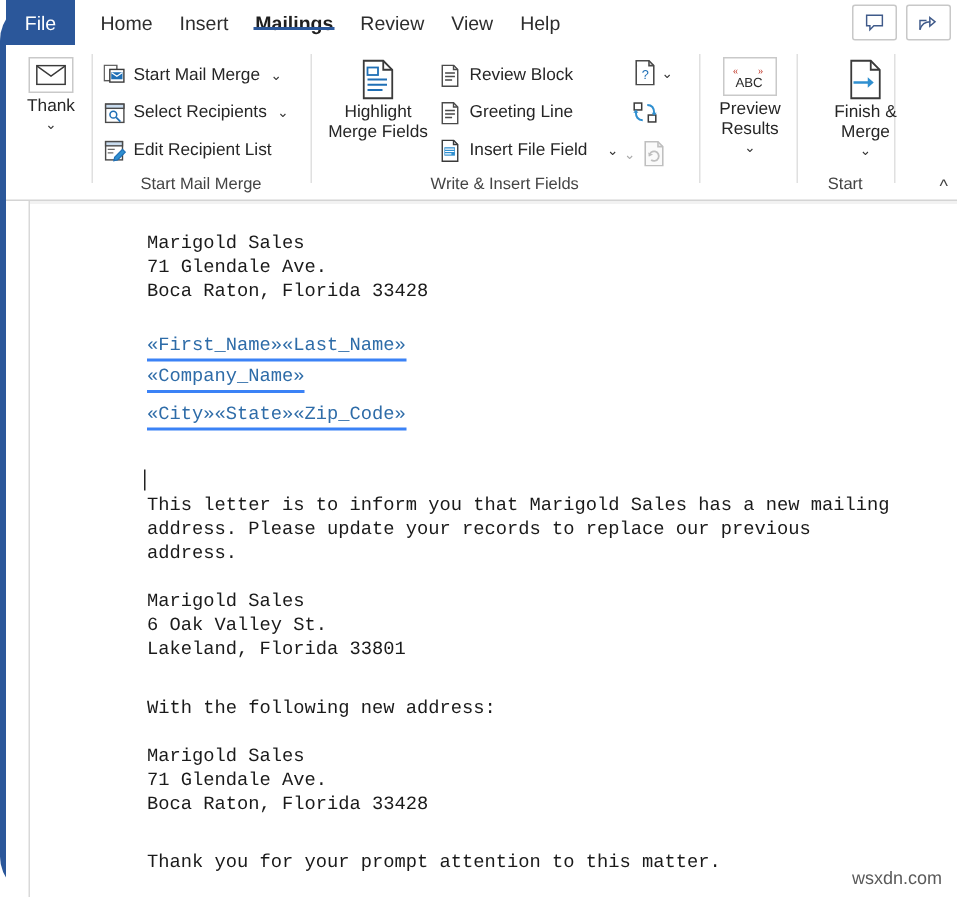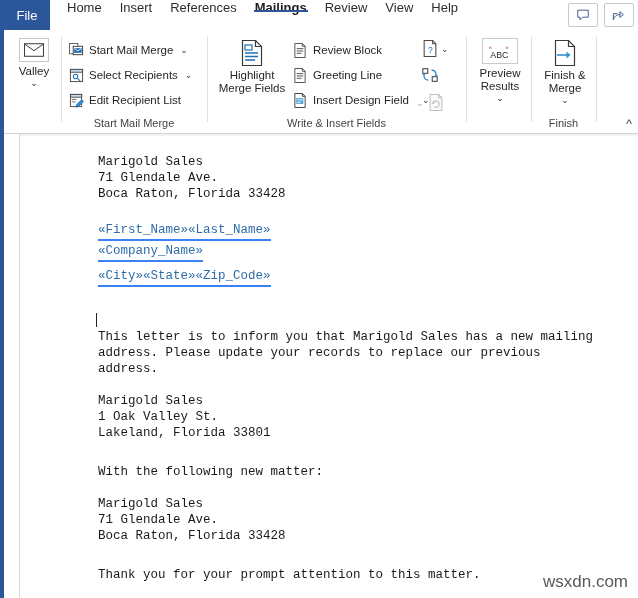--- a/index.html
+++ b/index.html
@@ -8,39 +8,40 @@
     width: 638px; height: 598px;
     background: #ffffff;
     font-family: "Liberation Sans", sans-serif;
     overflow: hidden;
   }
   #app {
     position: relative;
     width: 638px; height: 598px;
     background: #e5e5e5;
     border-left: 4px solid #2b579a;
+    border-radius: 27px;
   }
 
   
   .tabbar {
     position: absolute; left: 0; top: 0;
     width: 634px; height: 30px;
     background: #ffffff;
     display: flex; align-items: stretch;
   }
   .file-tab {
     width: 46px; height: 30px;
     background: #2b579a;
     color: #ffffff;
     font-size: 13px;
     display: flex; align-items: center; justify-content: center;
     cursor: pointer;
   }
   .tabs {
-    display: flex; align-items: flex-start;
+    display: flex; align-items: center;
     padding-left: 8px;
   }
   .tab {
     position: relative;
     padding: 0 9px;
     font-size: 13px;
     color: #2d2d2d;
     display: flex; align-items: center;
     cursor: pointer;
     white-space: nowrap;
@@ -164,44 +165,41 @@
     white-space: pre;
   }
   .greet { color: #4a7ebb; position: relative; }
   .caret {
     position: absolute; left: -2px; top: 0px;
     width: 1px; height: 14px; background: #222;
   }
 
   .watermark {
     position: absolute; right: 10px; bottom: 6px;
-    font-size: 17px; color: #5a5a5a;
+    font-size: 12px; color: #5a5a5a;
     font-family: "Liberation Sans", sans-serif;
     margin-top: 36px;
   }
 </style>
 </head>
 <body>
 
 <div id="app">
 
   <div class="tabbar">
     <div class="file-tab">
       <span>File</span>
     </div>
     <div class="tabs">
       <div class="tab">
           <span>Home</span>
         </div>
       <div class="tab">
           <span>Insert</span>
         </div>
-      <div class="tab">
-          <span>References</span>
-        </div>
       <div class="tab active">
           <span>Mailings</span>
         </div>
       <div class="tab">
           <span>Review</span>
         </div>
       <div class="tab">
           <span>View</span>
         </div>
       <div class="tab">
@@ -234,21 +232,21 @@
       <div class="grp-sep" style="left:527px;"></div>
       <div class="grp-sep" style="left:592px;"></div>
 
       <div class="bigbtn" style="left:8px; top:8px; width:44px;">
         <span class="bicon">
           <svg width="20" height="14" viewBox="0 0 22 15">
             <rect x="0.6" y="0.6" width="20.8" height="13.8" fill="#fff" stroke="#3a3a3a" stroke-width="1.1"></rect>
             <path d="M0.8 1l10.2 7.3L21.2 1" fill="none" stroke="#3a3a3a" stroke-width="1.1"></path>
           </svg>
         </span>
-        <span class="blabel">Valley</span>
+        <span class="blabel">Thank</span>
         <span class="chev">⌄</span>
       </div>
 
       <div class="smbtn" style="left:64px; top:12px;">
         <span class="sicon">
           <svg width="15" height="15" viewBox="0 0 16 16">
             <rect x="0.5" y="0.5" width="9" height="11" fill="#fff" stroke="#5a5a5a" stroke-width="1"></rect>
             <rect x="4.5" y="3.5" width="10" height="9" fill="#fff" stroke="#3a3a3a" stroke-width="1"></rect>
             <rect x="5.5" y="5.5" width="8" height="5" fill="#1f6fb5"></rect>
             <path d="M5.8 5.8l3.7 2.6 3.7-2.6" fill="none" stroke="#fff" stroke-width="0.9"></path>
@@ -322,21 +320,21 @@
 
       <div class="smbtn" style="left:288px; top:62px;">
         <span class="sicon">
           <svg width="14" height="15" viewBox="0 0 14 16">
             <path d="M1.5 0.5h8l3 3v12h-11z" fill="#fff" stroke="#3a3a3a" stroke-width="1"></path>
             <path d="M9.5 0.5v3h3" fill="none" stroke="#3a3a3a" stroke-width="1"></path>
             <rect x="3" y="5.5" width="7.5" height="6" fill="#2f8fd0"></rect>
             <path d="M3.5 6.8h6.5M3.5 8.5h6.5M3.5 10.2h4.5" stroke="#fff" stroke-width="0.8"></path>
           </svg>
         </span>
-        <span>Insert Design Field</span>
+        <span>Insert File Field</span>
         <span class="dd" style="margin-left:8px;">⌄</span>
       </div>
 
       <div class="iconbtn" style="left:418px; top:10px;">
         <svg width="16" height="17" viewBox="0 0 14 16">
           <path d="M1.5 0.5h8l3 3v12h-11z" fill="#fff" stroke="#4a4a4a" stroke-width="1"></path>
           <path d="M9.5 0.5v3h3" fill="none" stroke="#4a4a4a" stroke-width="1"></path>
           <text x="5" y="12" font-size="8" fill="#1f6fb5" font-family="Liberation Sans, sans-serif">?</text>
         </svg>
         <span class="dd" style="margin-left:3px;font-size:9px;color:#333;">⌄</span>
@@ -371,35 +369,35 @@
             <text x="4" y="10" font-size="8" fill="#c0392b" font-family="Liberation Serif, serif">«</text>
             <text x="23" y="10" font-size="8" fill="#c0392b" font-family="Liberation Serif, serif">»</text>
             <text x="6" y="20" font-size="10" fill="#2a2a2a" font-family="Liberation Sans, sans-serif">ABC</text>
           </svg>
         </span>
         <span class="blabel" style="white-space:pre-line;">Preview
 Results</span>
         <span class="chev">⌄</span>
       </div>
 
-      <div class="bigbtn" style="left:535px; top:8px; width:52px;">
+      <div class="bigbtn" style="left:547px; top:8px; width:52px;">
         <span style="width:34px;height:30px;display:flex;align-items:center;justify-content:center;margin-bottom:1px;">
           <svg width="24" height="28" viewBox="0 0 24 28">
             <path d="M2.5 1.5h13l6 6v19h-19z" fill="#fff" stroke="#3a3a3a" stroke-width="1.2"></path>
             <path d="M15.5 1.5v6h6" fill="none" stroke="#3a3a3a" stroke-width="1.2"></path>
             <path d="M4 16h12" stroke="#2f8fd0" stroke-width="1.6"></path>
             <path d="M13.5 12.5l4 3.5-4 3.5z" fill="#2f8fd0"></path>
           </svg>
         </span>
         <span class="blabel" style="white-space:pre-line;">Finish &amp;
 Merge</span>
         <span class="chev">⌄</span>
       </div>
 
-      <div class="grp-label" style="left:527px; width:65px;">Finish</div>
+      <div class="grp-label" style="left:527px; width:65px;">Start</div>
 
       <div class="collapse">^</div>
     </div>
   </div>
 
   <div class="docarea">
     <div class="doc-top-shadow"></div>
     <div class="page-edge"></div>
 
     <div class="content">
@@ -425,27 +423,27 @@
       </div>
 
       <div class="gap-s"></div>
 
       <div class="blk" style="width:500px;">This letter is to inform you that Marigold Sales has a new mailing address. Please update your records to replace our previous address.</div>
 
       <div class="gap-s"></div>
 
       <div class="blk">
         <div class="ln">Marigold Sales</div>
-        <div class="ln">1 Oak Valley St.</div>
+        <div class="ln">6 Oak Valley St.</div>
         <div class="ln">Lakeland, Florida 33801</div>
       </div>
 
       <div style="height:23px;"></div>
 
-      <div class="blk">With the following new matter:</div>
+      <div class="blk">With the following new address:</div>
 
       <div class="gap-s"></div>
 
       <div class="blk">
         <div class="ln">Marigold Sales</div>
         <div class="ln">71 Glendale Ave.</div>
         <div class="ln">Boca Raton, Florida 33428</div>
       </div>
 
       <div style="height:23px;"></div>

